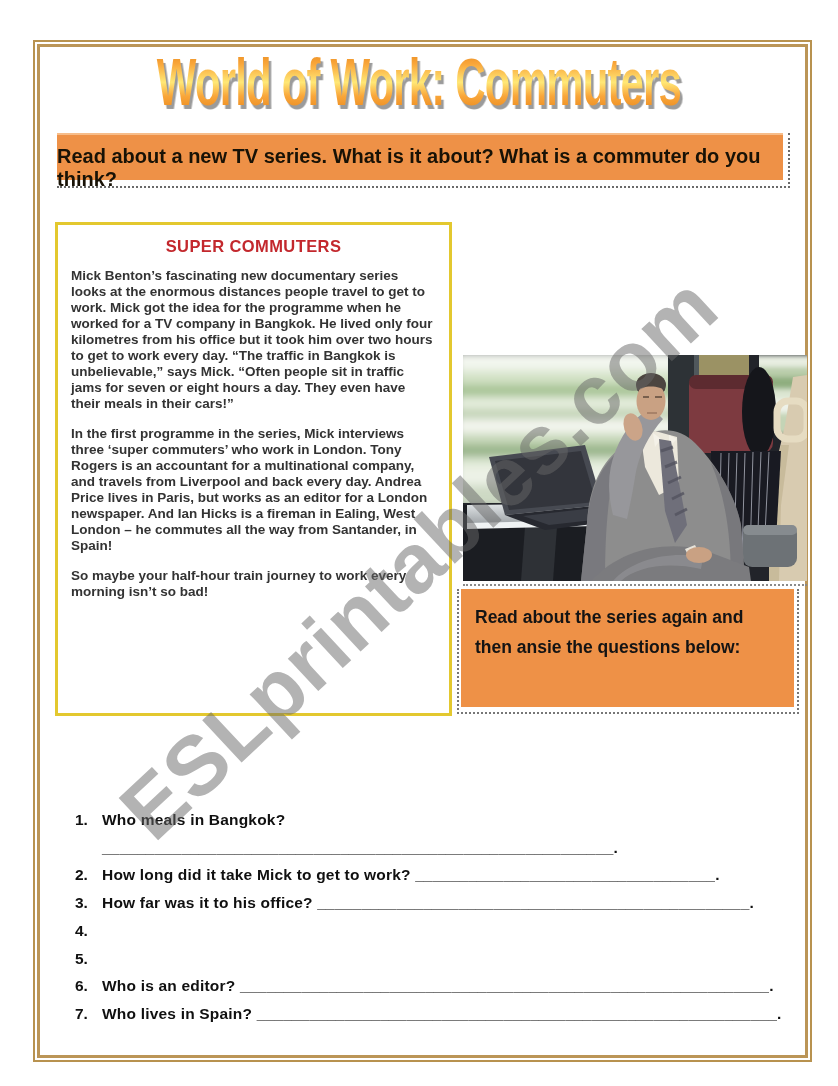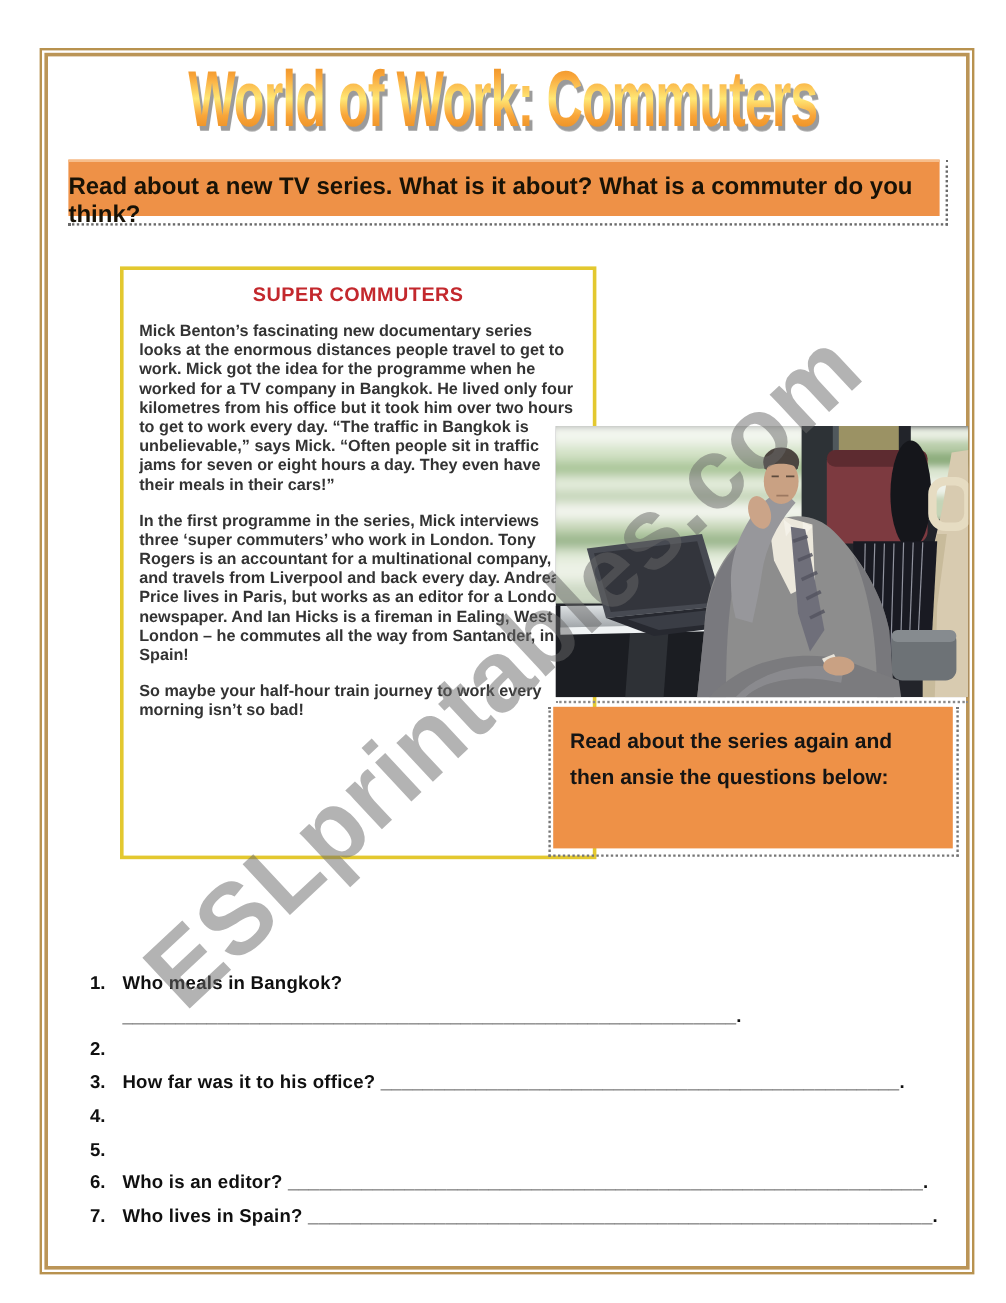--- a/index.html
+++ b/index.html
@@ -32,21 +32,21 @@
     border-right:2px dotted #6a6a6a;border-bottom:2px dotted #6a6a6a;
   }
   .banner{
     background:#ee9147;border-top:2px solid #f7bd8a;height:47px;box-sizing:border-box;
     display:flex;justify-content:center;padding-top:10px;
     font-size:20px;font-weight:bold;color:#181206;
   }
   
   .reading-box{
     position:absolute;left:55px;top:222px;width:397px;height:494px;box-sizing:border-box;
-    border:3px solid #e3c82f;background:#fff;padding:9px 13px 0 13px;margin-left:45px;
+    border:3px solid #e3c82f;background:#fff;padding:9px 13px 0 13px;
   }
   .reading-heading{
     text-align:center;color:#c3282d;font-weight:bold;font-size:16.5px;
     letter-spacing:.4px;margin:3px 0 12px 0;
   }
   .reading-para{
     font-size:13.5px;font-weight:bold;color:#333;line-height:16px;margin:0 0 14px 0;
   }
   
   .photo-frame{
@@ -213,20 +213,21 @@
   <div class="instr">Read about the series again and then ansie the questions below:</div>
 </div>
 
 <div class="questions">
   <div class="q-row">
     <span class="q-num">1.</span>
     <span class="q-body"><span>Who meals in Bangkok?</span><span> __________________________________________________________.</span></span>
   </div>
   <div class="q-row">
     <span class="q-num">2.</span>
+    <span class="q-body"><span>How long did it take Mick to get to work?</span><span> __________________________________.</span></span>
   </div>
   <div class="q-row">
     <span class="q-num">3.</span>
     <span class="q-body"><span>How far was it to his office?</span><span> _________________________________________________.</span></span>
   </div>
   <div class="q-row">
     <span class="q-num">4.</span>
   </div>
   <div class="q-row">
     <span class="q-num">5.</span>

